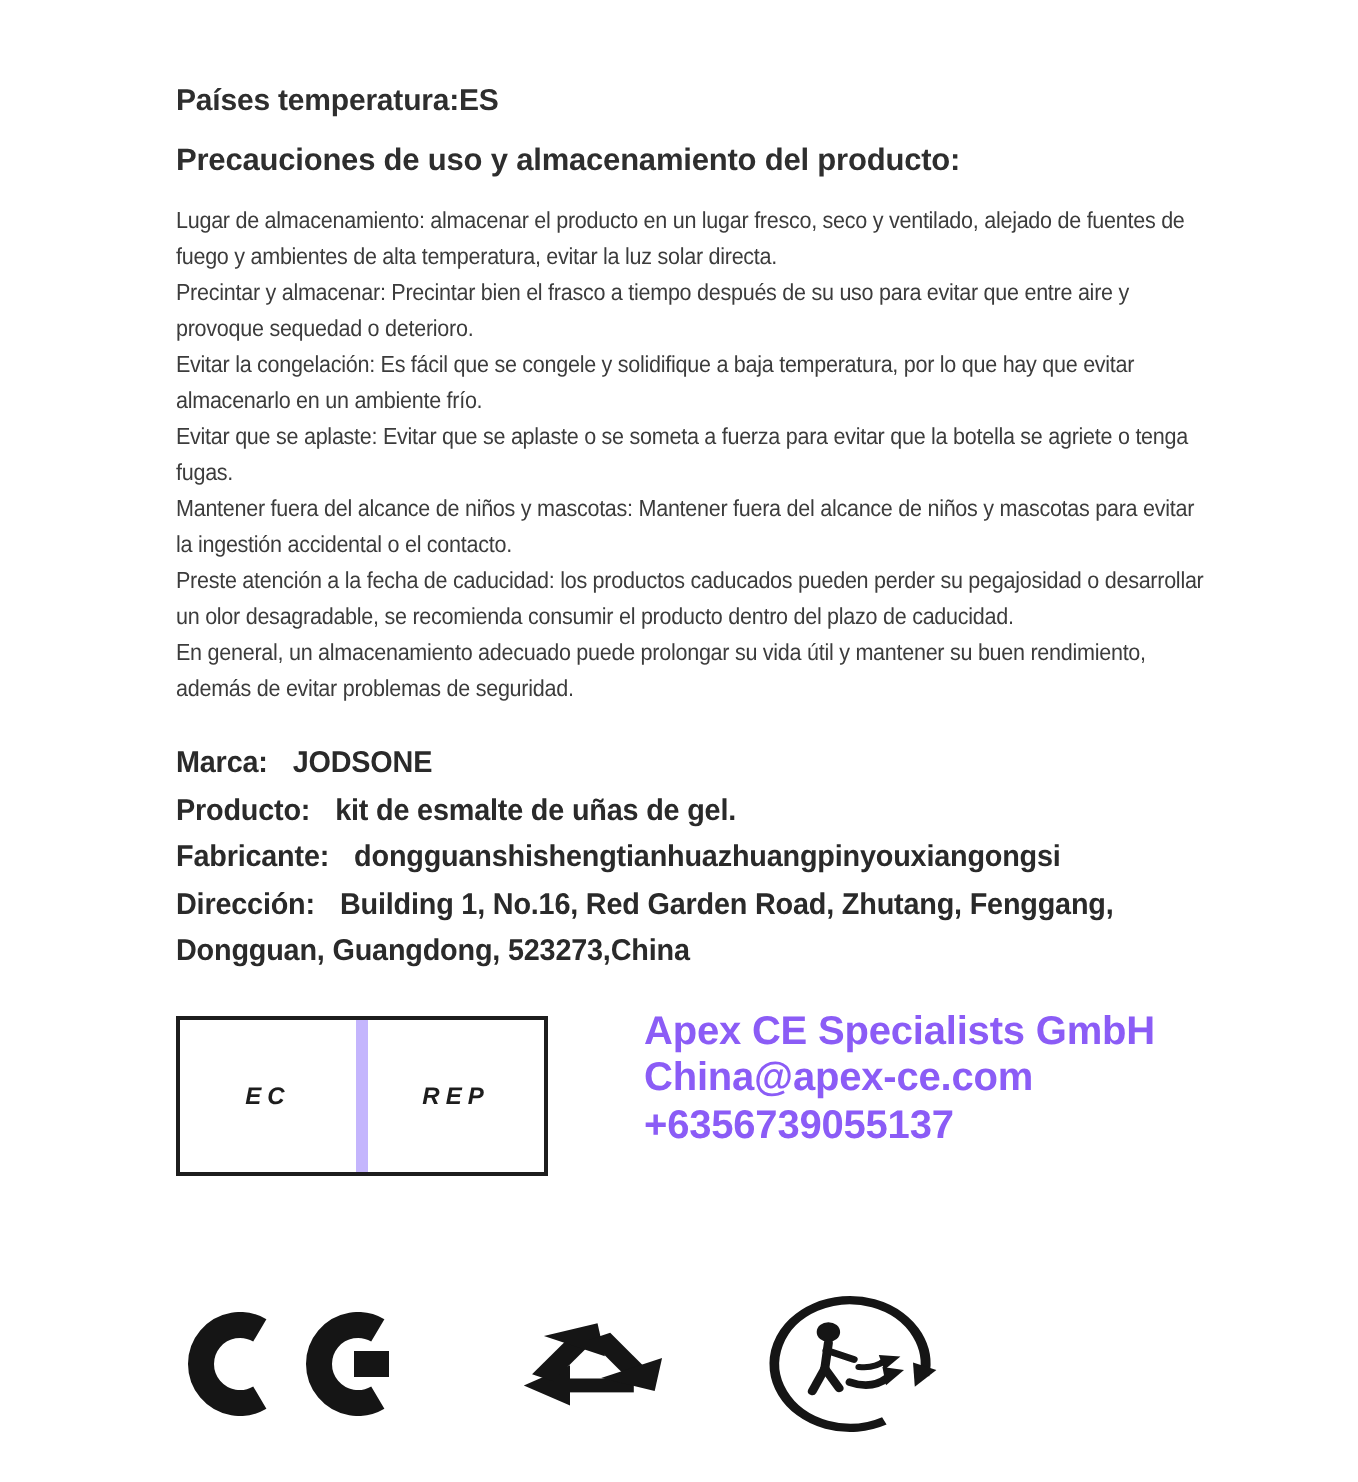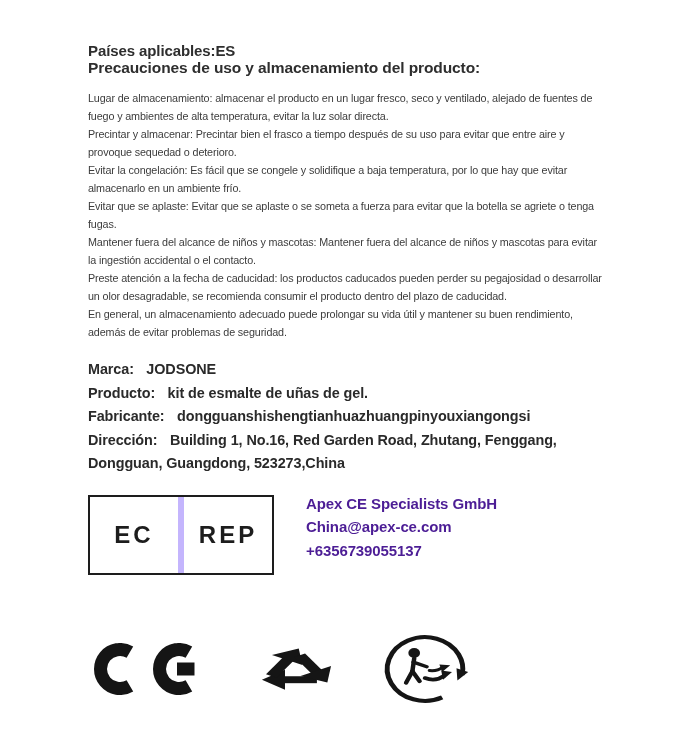--- a/index.html
+++ b/index.html
@@ -10,21 +10,21 @@
     color: #2b2b2b;
     overflow: hidden;
   }
   .page { position: relative; width: 679px; height: 741px; background: #ffffff; }
   .content { position: absolute; left: 88px; top: 42px; width: 540px; }
 
   .doc-title {
     font-size: 15px; font-weight: bold; color: #2e2e2e; letter-spacing: -0.1px;
   }
   .section-heading {
-    font-size: 15.5px; font-weight: bold; color: #2e2e2e;
+    margin-top: 13px; font-size: 15.5px; font-weight: bold; color: #2e2e2e;
     letter-spacing: -0.1px;
   }
 
   .precautions {
     margin-top: 12px;
     font-size: 11.6px; color: #3c3c3c;
     transform: scaleX(0.93); transform-origin: 0 0;
     letter-spacing: -0.15px;
   }
   .precautions .body-line { height: 18px; line-height: 18px; white-space: nowrap; }
@@ -36,41 +36,41 @@
   .product-row { height: 23.5px; line-height: 23.5px; white-space: nowrap; }
   .p-label:not(:empty) { margin-right: 13px; }
 
   .rep-row { display: flex; align-items: flex-start; margin-top: 20px; }
   .ecrep-box {
     display: flex; width: 186px; height: 80px;
     border: 2px solid #1d1d1d; flex-shrink: 0;
   }
   .ecrep-cell {
     flex: 1; display: flex; align-items: center; justify-content: center;
-    font-size: 24px; font-weight: bold; letter-spacing: 3px; color: #1d1d1d;
+    font-size: 12px; font-weight: bold; letter-spacing: 3px; color: #1d1d1d; font-style: italic;
   }
   .ecrep-cell + .ecrep-cell { border-left: 6px solid #c4b5fd; }
   .rep-block {
-    margin-left: 32px; margin-top: -3px;
-    font-size: 15px; font-weight: bold; color: #4c1d95; letter-spacing: -0.1px;
+    margin-left: 48px; margin-top: -3px;
+    font-size: 20px; font-weight: bold; color: #8b5cf6; letter-spacing: -0.1px;
   }
   .rep-block .rep-line { height: 23.5px; line-height: 23.5px; white-space: nowrap; }
 
   .marks-row { display: flex; align-items: center; margin-top: 56px; }
   .mark { flex-shrink: 0; }
   .mark svg { display: block; }
   .mark + .mark { margin-left: 29px; }
 </style>
 </head>
 <body>
 
 <div class="page">
   <div class="content">
 
-    <div class="doc-title">Países aplicables:ES</div>
+    <div class="doc-title">Países temperatura:ES</div>
 
     <div class="section-heading">Precauciones de uso y almacenamiento del producto:</div>
 
     <div class="precautions">
         <div class="body-line">Lugar de almacenamiento: almacenar el producto en un lugar fresco, seco y ventilado, alejado de fuentes de</div>
         <div class="body-line">fuego y ambientes de alta temperatura, evitar la luz solar directa.</div>
         <div class="body-line">Precintar y almacenar: Precintar bien el frasco a tiempo después de su uso para evitar que entre aire y</div>
         <div class="body-line">provoque sequedad o deterioro.</div>
         <div class="body-line">Evitar la congelación: Es fácil que se congele y solidifique a baja temperatura, por lo que hay que evitar</div>
         <div class="body-line">almacenarlo en un ambiente frío.</div>

